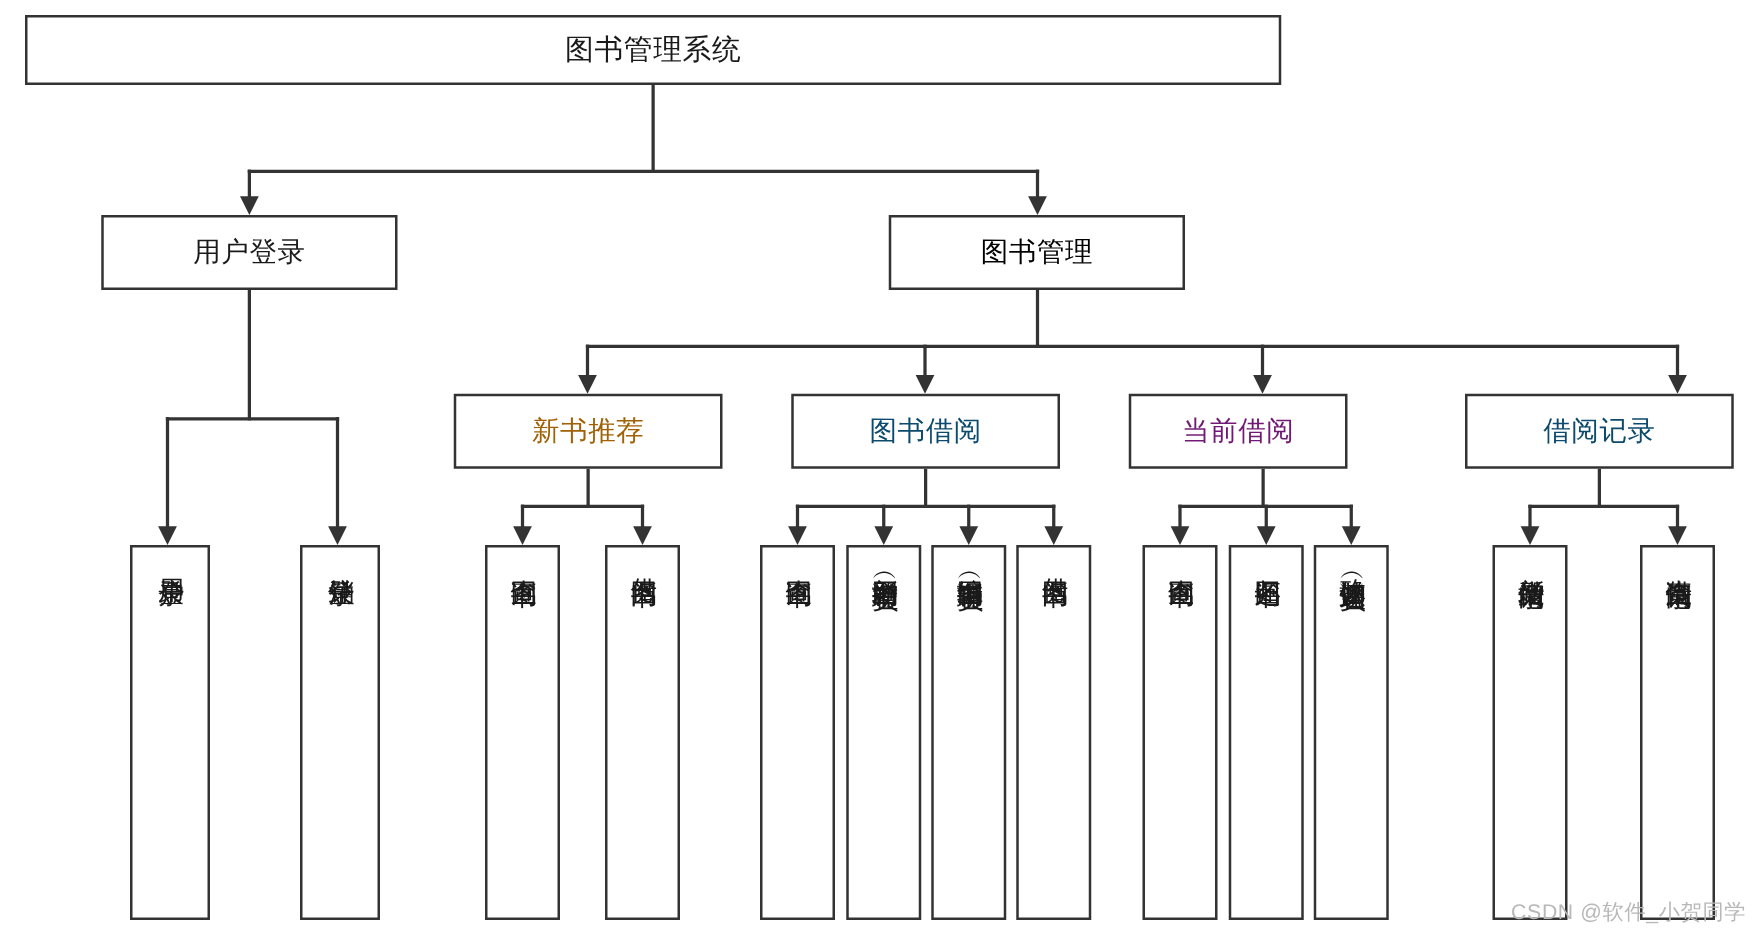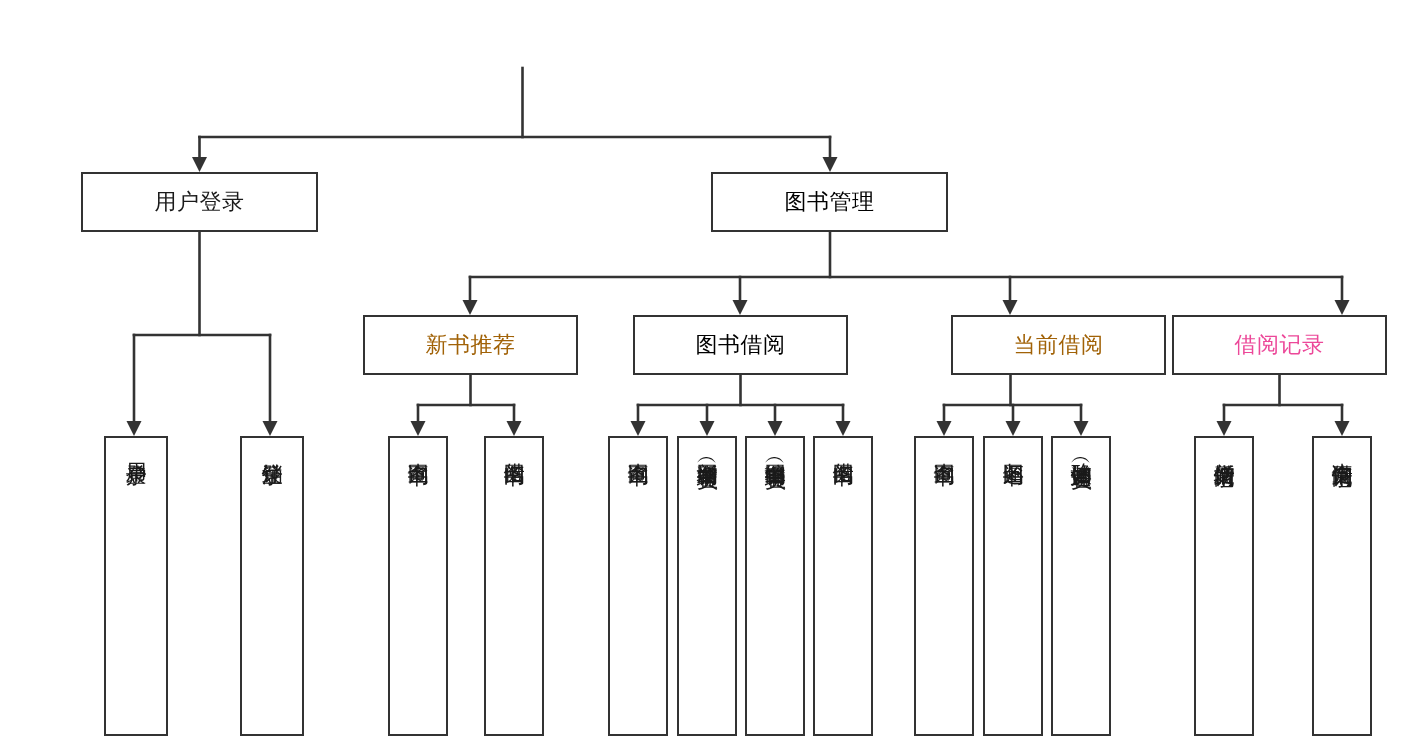--- a/index.html
+++ b/index.html
@@ -125,41 +125,44 @@
       <polygon points="699.5,421 714.5,421 707,436" fill="#333333"></polygon>
       <polygon points="767.5,421 782.5,421 775,436" fill="#333333"></polygon>
       <polygon points="835.5,421 850.5,421 843,436" fill="#333333"></polygon>
       <polygon points="936.5,421 951.5,421 944,436" fill="#333333"></polygon>
       <polygon points="1005.5,421 1020.5,421 1013,436" fill="#333333"></polygon>
       <polygon points="1073.5,421 1088.5,421 1081,436" fill="#333333"></polygon>
       <polygon points="1216.5,421 1231.5,421 1224,436" fill="#333333"></polygon>
       <polygon points="1334.5,421 1349.5,421 1342,436" fill="#333333"></polygon>
     </svg>
 
+  <div class="node root horizontal" id="root-node" style="left: 20px; top: 12px; width: 1005px; height: 56px; border-color: rgb(51, 51, 51); color: rgb(26, 26, 26);">
+    <span class="node-label">图书管理系统</span>
+  </div>
 
   <div id="level1-container">
       <div class="node horizontal" style="left: 81px; top: 172px; width: 237px; height: 60px; border-color: rgb(51, 51, 51); color: rgb(26, 26, 26);">
         <span class="node-label">用户登录</span>
       </div>
       <div class="node horizontal" style="left: 711px; top: 172px; width: 237px; height: 60px; border-color: rgb(51, 51, 51); color: #000000;">
         <span class="node-label">图书管理</span>
       </div>
     </div>
 
   <div id="level2-container">
       <div class="node horizontal" style="left: 363px; top: 315px; width: 215px; height: 60px; border-color: rgb(51, 51, 51); color: #a16207;">
         <span class="node-label">新书推荐</span>
       </div>
-      <div class="node horizontal" style="left: 633px; top: 315px; width: 215px; height: 60px; border-color: rgb(51, 51, 51); color: #000000;">
+      <div class="node horizontal" style="left: 633px; top: 315px; width: 215px; height: 60px; border-color: rgb(51, 51, 51); color: #0c4a6e;">
         <span class="node-label">图书借阅</span>
       </div>
-      <div class="node horizontal" style="left: 903px; top: 315px; width: 215px; height: 60px; border-color: rgb(51, 51, 51); color: #a16207; margin-left: 48px;">
+      <div class="node horizontal" style="left: 903px; top: 315px; width: 175px; height: 60px; border-color: rgb(51, 51, 51); color: #701a75;">
         <span class="node-label">当前借阅</span>
       </div>
-      <div class="node horizontal" style="left: 1172px; top: 315px; width: 215px; height: 60px; border-color: rgb(51, 51, 51); color: #ec4899;">
+      <div class="node horizontal" style="left: 1172px; top: 315px; width: 215px; height: 60px; border-color: rgb(51, 51, 51); color: #0c4a6e;">
         <span class="node-label">借阅记录</span>
       </div>
     </div>
 
   <div id="leaf-container">
       <div class="node vertical" style="left: 104px; top: 436px; width: 64px; height: 300px; border-color: rgb(51, 51, 51); color: rgb(26, 26, 26);">
         <span class="node-label">用户登录</span>
       </div>
       <div class="node vertical" style="left: 240px; top: 436px; width: 64px; height: 300px; border-color: rgb(51, 51, 51); color: rgb(26, 26, 26);">
         <span class="node-label">注销登录</span>
@@ -192,14 +195,15 @@
         <span class="node-label">确认归还（管理员）</span>
       </div>
       <div class="node vertical" style="left: 1194px; top: 436px; width: 60px; height: 300px; border-color: rgb(51, 51, 51); color: rgb(26, 26, 26);">
         <span class="node-label">新增借阅记录</span>
       </div>
       <div class="node vertical" style="left: 1312px; top: 436px; width: 60px; height: 300px; border-color: rgb(51, 51, 51); color: rgb(26, 26, 26);">
         <span class="node-label">查询借阅记录</span>
       </div>
     </div>
 
+  <div id="watermark" style="color: rgb(184, 184, 184);">CSDN @软件_小贺同学</div>
 
 </div>
 
 </body></html>

